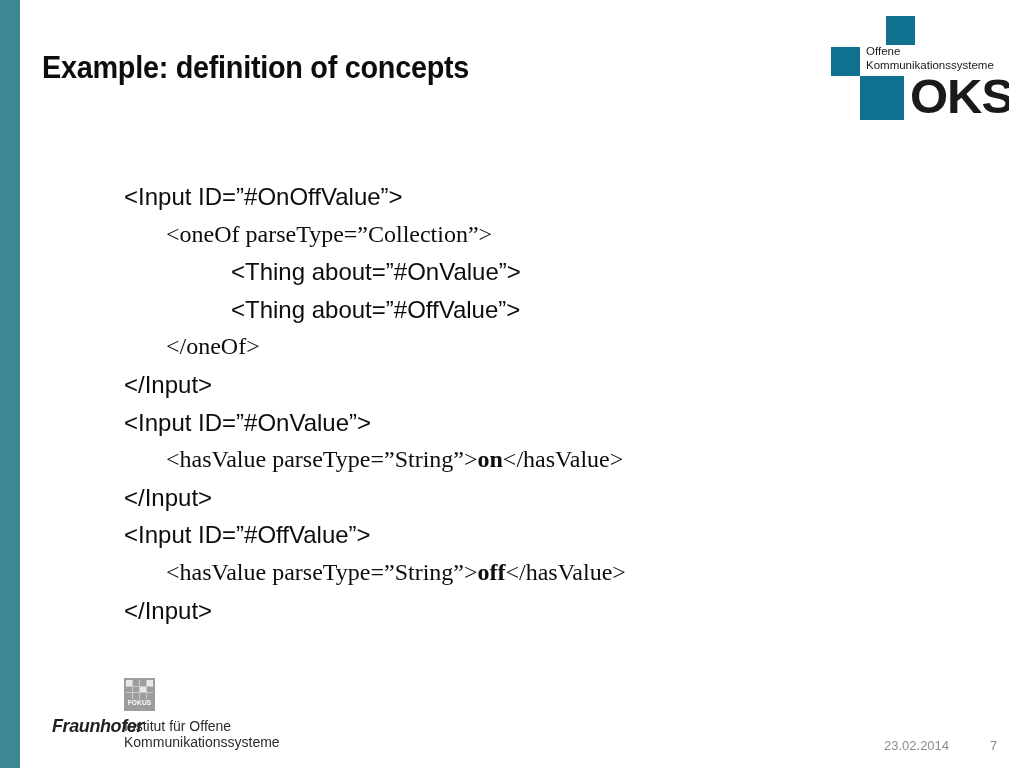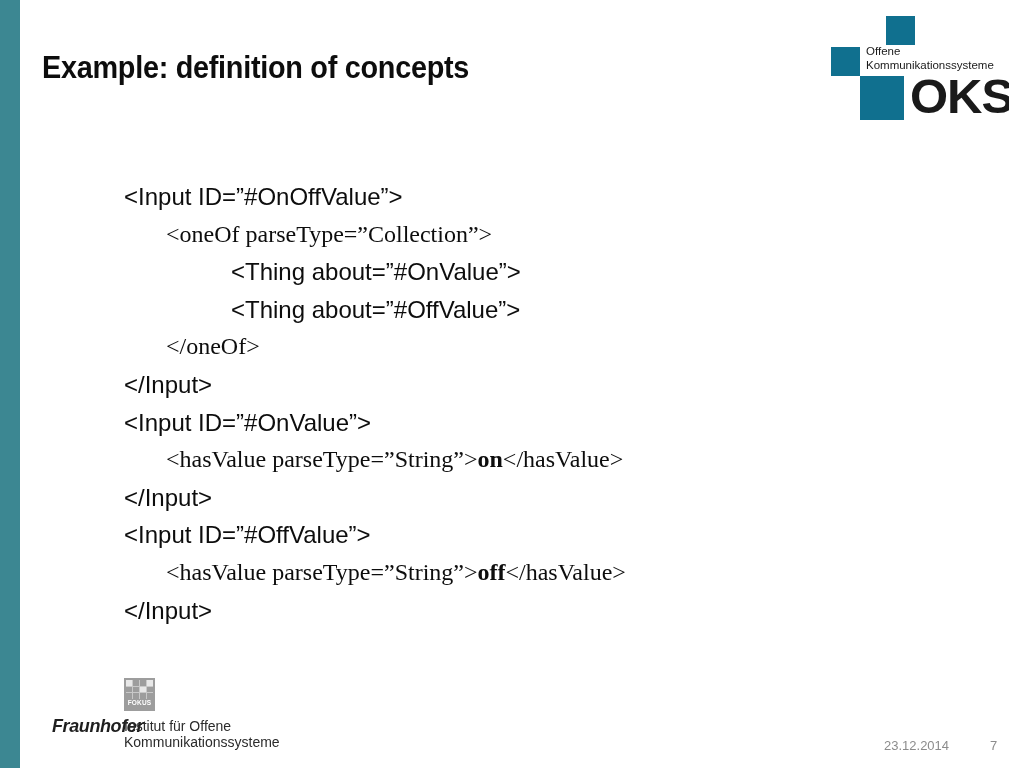--- a/index.html
+++ b/index.html
@@ -228,16 +228,16 @@
         <i class="blk" style="left:0;top:0;width:6px;height:6px"></i>
         <i class="blk" style="left:14px;top:7px;width:6px;height:5px"></i>
         <i class="blk" style="left:21px;top:0;width:6px;height:6px"></i>
       </div>
       <div class="fokus-label">FOKUS</div>
     </div>
     <div class="fh-word">Fraunhofer</div>
     <div class="fh-inst"><span>Institut für Offene</span><br><span>Kommunikationssysteme</span></div>
   </div>
 
-  <div class="footer-date">23.12.2014</div>
+  <div class="footer-date">23.02.2014</div>
   <div class="footer-page">7</div>
 
 </div>
 
 </body></html>

